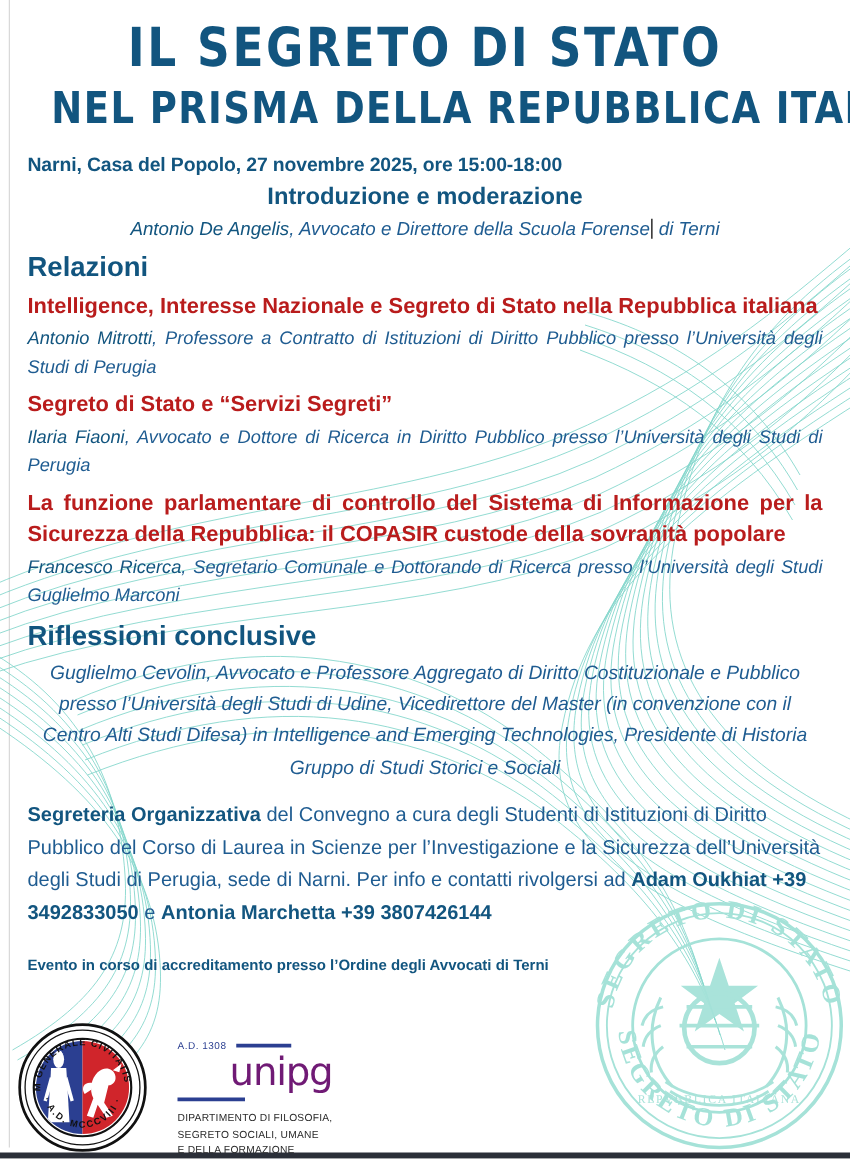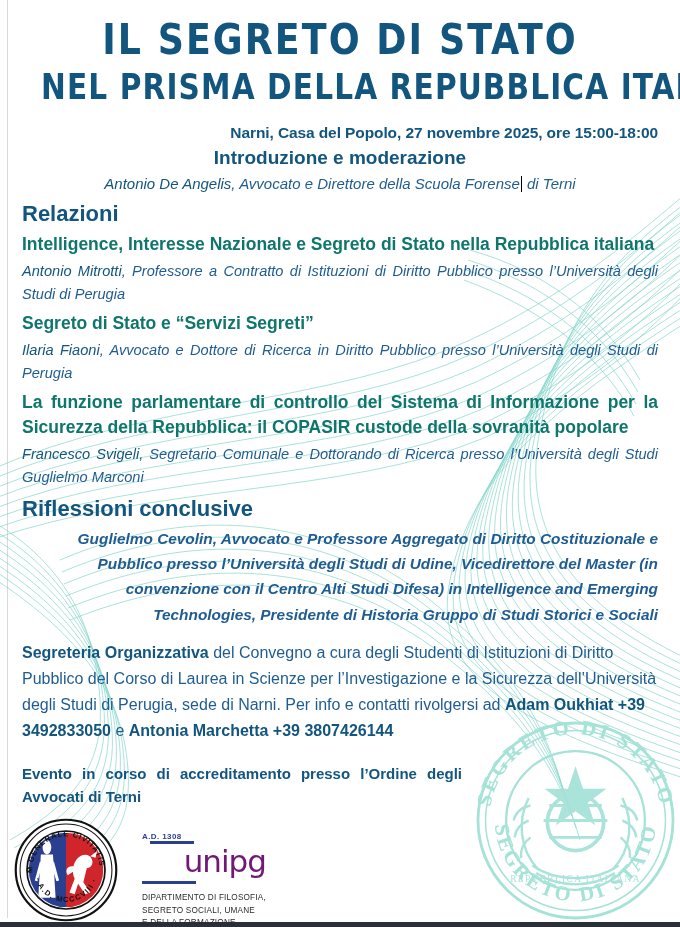--- a/index.html
+++ b/index.html
@@ -79,21 +79,21 @@
     margin: 17px 0 0 0;
     letter-spacing: 2.2px;
   }
   .title-sub {
     font-size: 35px;
     margin: 7px 0 0 0;
     letter-spacing: 1.2px;
   }
 
   .line-place {
-    text-align: right;
+    text-align: left;
     color: #12557f;
     font-weight: bold;
     font-size: 15.5px;
     margin-top: 19px;
     letter-spacing: -0.1px;
   }
   .heading-center {
     text-align: center;
     color: #12557f;
     font-weight: bold;
@@ -117,21 +117,21 @@
     font-style: italic;
     margin-top: 6px;
   }
   .speaker-center .nm, .speaker .nm {
     font-weight: normal;
     font-style: italic;
     color: #12557f;
   }
 
   .talk-title {
-    color: #0f766e;
+    color: #b91c1c;
     font-weight: bold;
     font-size: 17.5px;
     line-height: 1.42;
     text-align: justify;
     margin-top: 5px;
   }
   .talk-title.notjust { text-align: left; }
 
   .speaker {
     color: #1f5c91;
@@ -140,37 +140,36 @@
     line-height: 1.58;
     text-align: justify;
     margin-top: 3px;
   }
 
   .closing-speaker {
     color: #1f5c91;
     font-size: 15.4px;
     font-style: italic;
     line-height: 1.64;
-    text-align: right;
+    text-align: center;
     margin-top: 4px;
-    font-weight: bold;
   }
 
   .secretariat {
     color: #1f5c91;
     font-size: 16px;
     line-height: 1.62;
     text-align: left;
     margin-top: 13px;
   }
 
   .accreditation {
     color: #12557f;
     font-weight: bold;
-    font-size: 15px;
+    font-size: 12px;
     line-height: 1.5;
     text-align: justify;
     margin-top: 20px;
     width: 440px;
   }
 
   
   .logo-row {
     position: absolute;
     left: 14px;
@@ -179,25 +178,25 @@
     align-items: flex-start;
     z-index: 3;
   }
   .seal-unipg { width: 104px; height: 104px; display: block; }
   .unipg-block {
     margin-left: 24px;
     margin-top: 14px;
   }
   .unipg-ad {
     display: flex;
+    align-items: center;
     color: #2b3f91;
     font-size: 8px;
-    font-weight: bold;
+    font-weight: normal;
     letter-spacing: 0.4px;
-    flex-direction: column;
   }
   .unipg-ad .rule {
     display: inline-block;
     width: 44px;
     height: 3px;
     background: #2b3f91;
     margin-left: 8px;
   }
   .unipg-word {
     color: #701a75;
@@ -342,21 +341,21 @@
 
     <div class="heading-section">Relazioni</div>
 
     <div class="talk-title notjust">Intelligence, Interesse Nazionale e Segreto di Stato nella Repubblica italiana</div>
     <div class="speaker"><span class="nm">Antonio Mitrotti</span><span>, Professore a Contratto di Istituzioni di Diritto Pubblico presso l’Università degli Studi di Perugia</span></div>
 
     <div class="talk-title notjust">Segreto di Stato e “Servizi Segreti”</div>
     <div class="speaker"><span class="nm">Ilaria Fiaoni</span><span>, Avvocato e Dottore di Ricerca in Diritto Pubblico presso l’Università degli Studi di Perugia</span></div>
 
     <div class="talk-title">La funzione parlamentare di controllo del Sistema di Informazione per la Sicurezza della Repubblica: il COPASIR custode della sovranità popolare</div>
-    <div class="speaker"><span class="nm">Francesco Svigeli</span><span>, Segretario Comunale e Dottorando di Ricerca presso l’Università degli Studi Guglielmo Marconi</span></div>
+    <div class="speaker"><span class="nm">Francesco Ricerca</span><span>, Segretario Comunale e Dottorando di Ricerca presso l’Università degli Studi Guglielmo Marconi</span></div>
 
     <div class="heading-section tight">Riflessioni conclusive</div>
 
     <div class="closing-speaker"><span class="nm">Guglielmo Cevolin</span><span>, Avvocato e Professore Aggregato di Diritto Costituzionale e Pubblico presso l’Università degli Studi di Udine, Vicedirettore del Master (in convenzione con il Centro Alti Studi Difesa) in Intelligence and Emerging Technologies, Presidente di Historia Gruppo di Studi Storici e Sociali</span></div>
 
     <div class="secretariat">
       <span style="font-weight:bold;color:#12557f;">Segreteria Organizzativa</span><span> del Convegno a cura degli Studenti di Istituzioni di Diritto Pubblico del Corso di Laurea in Scienze per l’Investigazione e la Sicurezza dell’Università degli Studi di Perugia, sede di Narni.</span>
       <span>Per info e contatti rivolgersi ad </span><span style="font-weight:bold;color:#12557f;">Adam Oukhiat +39 3492833050</span><span> e </span><span style="font-weight:bold;color:#12557f;">Antonia Marchetta +39 3807426144</span>
     </div>
 

